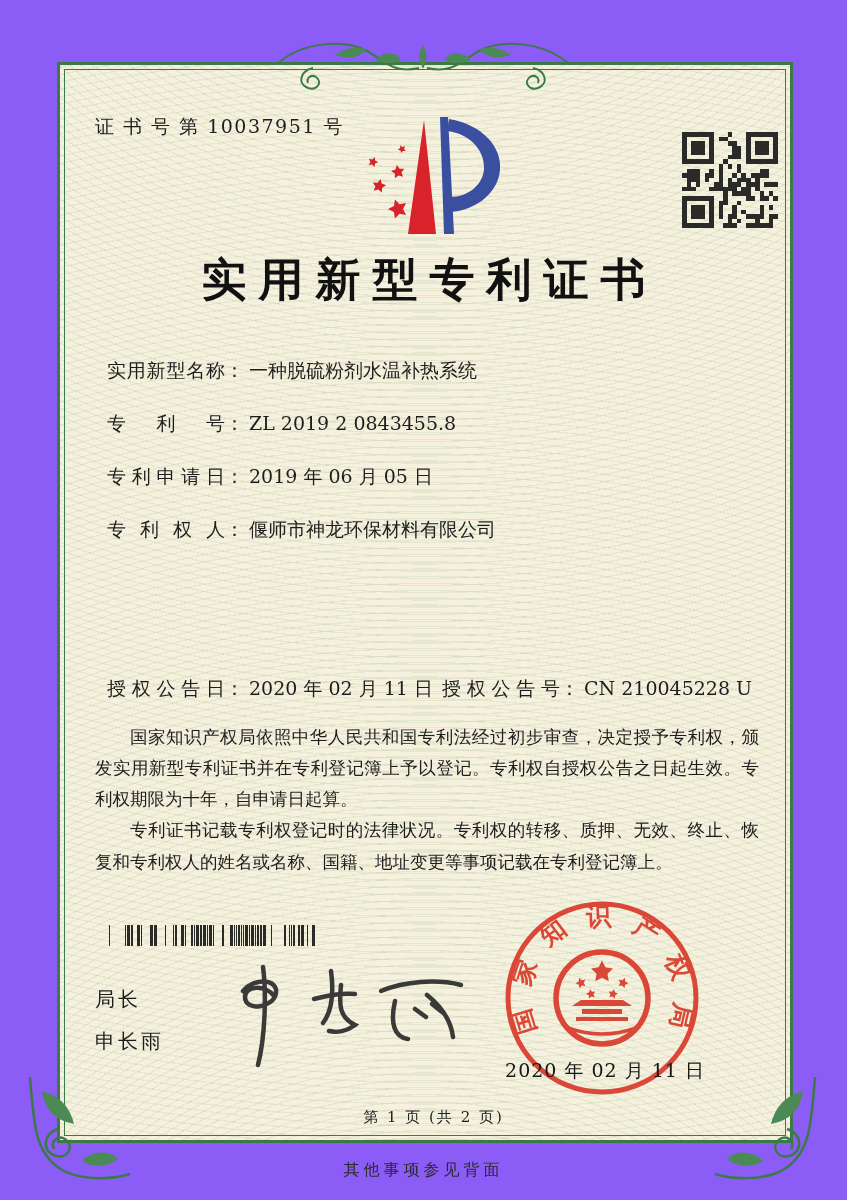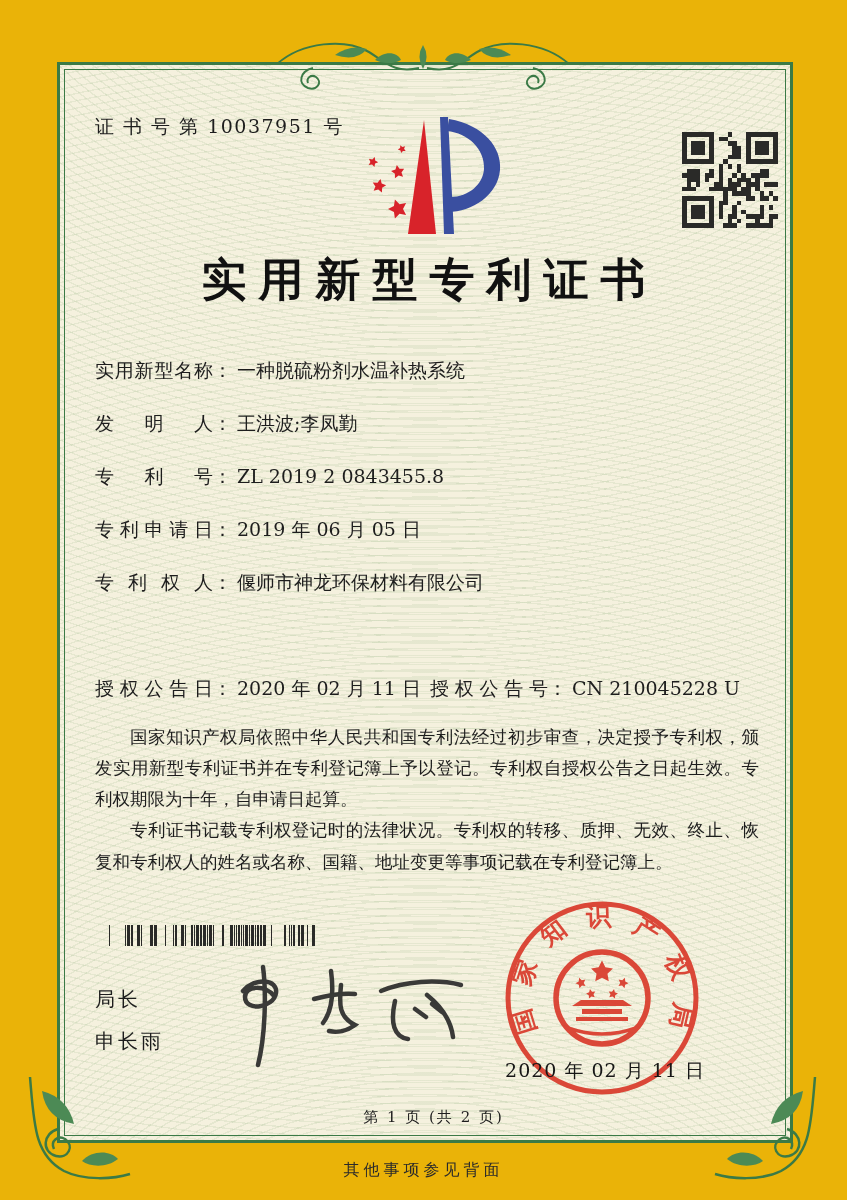--- a/index.html
+++ b/index.html
@@ -1,39 +1,39 @@
 <!DOCTYPE html>
 <html><head>
 <meta charset="utf-8">
 <style>
   html,body{margin:0;padding:0;background:#e8e6da;}
   .page{
     position:relative;width:847px;height:1200px;margin:0 auto;
-    background:#eab308;overflow:hidden;
+    background:#8b5cf6;overflow:hidden;
     font-family:"DejaVu Serif","Liberation Serif",serif;color:#1d1d1d;
   }
   
   .frame{
     position:absolute;left:57px;top:62px;width:730px;height:1075px;
     border:3px solid #3b7a46;
     background:
       repeating-radial-gradient(90% 55% at 50% -30%, rgba(125,165,110,.13) 0 1.5px, rgba(0,0,0,0) 1.5px 8px),
       repeating-radial-gradient(90% 55% at 50% 130%, rgba(125,165,110,.13) 0 1.5px, rgba(0,0,0,0) 1.5px 8px),
       #f5f1de;
   }
   .frame::after{
     content:"";position:absolute;inset:4px;border:1px solid #3b7a46;pointer-events:none;
   }
   .abs{position:absolute;}
   .cert-no{left:95px;top:114px;font-size:19px;letter-spacing:1.5px;}
   .title{left:0;right:0;top:250px;text-align:center;font-size:45px;font-weight:bold;
          letter-spacing:12px;padding-left:12px;color:#111;}
   .fields{left:95px;top:358px;width:664px;}
   .frow{height:28px;margin-bottom:25px;font-size:19px;white-space:nowrap;}
-  .flabel{display:inline-block;width:118px;text-align:justify;text-align-last:justify;vertical-align:top;}
+  .flabel{display:inline-block;width:118px;text-align:justify;text-align-last:justify;vertical-align:top;margin-left:12px;}
   .colon{display:inline-block;width:24px;}
   .fvalue{white-space:pre;}
   .grant-row{left:95px;top:676px;width:664px;font-size:19px;}
   .grant-right{position:absolute;left:335px;top:0;white-space:nowrap;}
   .grant-left{position:absolute;left:0;top:0;white-space:nowrap;}
   .paras{left:95px;top:706px;width:664px;font-size:17.5px;line-height:1.78;text-align:justify;margin-top:16px;}
   .paras p{margin:0;text-indent:2em;}
   .commissioner-title{left:95px;top:986px;font-size:20px;letter-spacing:3px;text-align:center;}
   .commissioner-name{left:95px;top:1028px;font-size:20px;letter-spacing:3px;}
   .seal-date{left:505px;top:1058px;width:200px;text-align:center;font-size:19px;
@@ -239,23 +239,20 @@
       <rect x="91.42857142857142" y="82.28571428571428" width="4.571428571428571" height="4.571428571428571" fill="#2a2a28"></rect>
     </svg>
 
   <div class="abs title">实用新型专利证书</div>
 
   <div class="abs fields">
     <div class="frow">
       <span class="flabel">实用新型名称</span><span class="colon">：</span><span class="fvalue">一种脱硫粉剂水温补热系统</span>
     </div>
     <div class="frow">
-      <span class="flabel">发明人</span><span class="colon">：</span><span class="fvalue">王洪波;李凤勤</span>
-    </div>
-    <div class="frow">
       <span class="flabel">专利号</span><span class="colon">：</span><span class="fvalue">ZL 2019 2 0843455.8</span>
     </div>
     <div class="frow">
       <span class="flabel">专利申请日</span><span class="colon">：</span><span class="fvalue">2019 年 06 月 05 日</span>
     </div>
     <div class="frow">
       <span class="flabel">专利权人</span><span class="colon">：</span><span class="fvalue">偃师市神龙环保材料有限公司</span>
     </div>
   </div>
 

